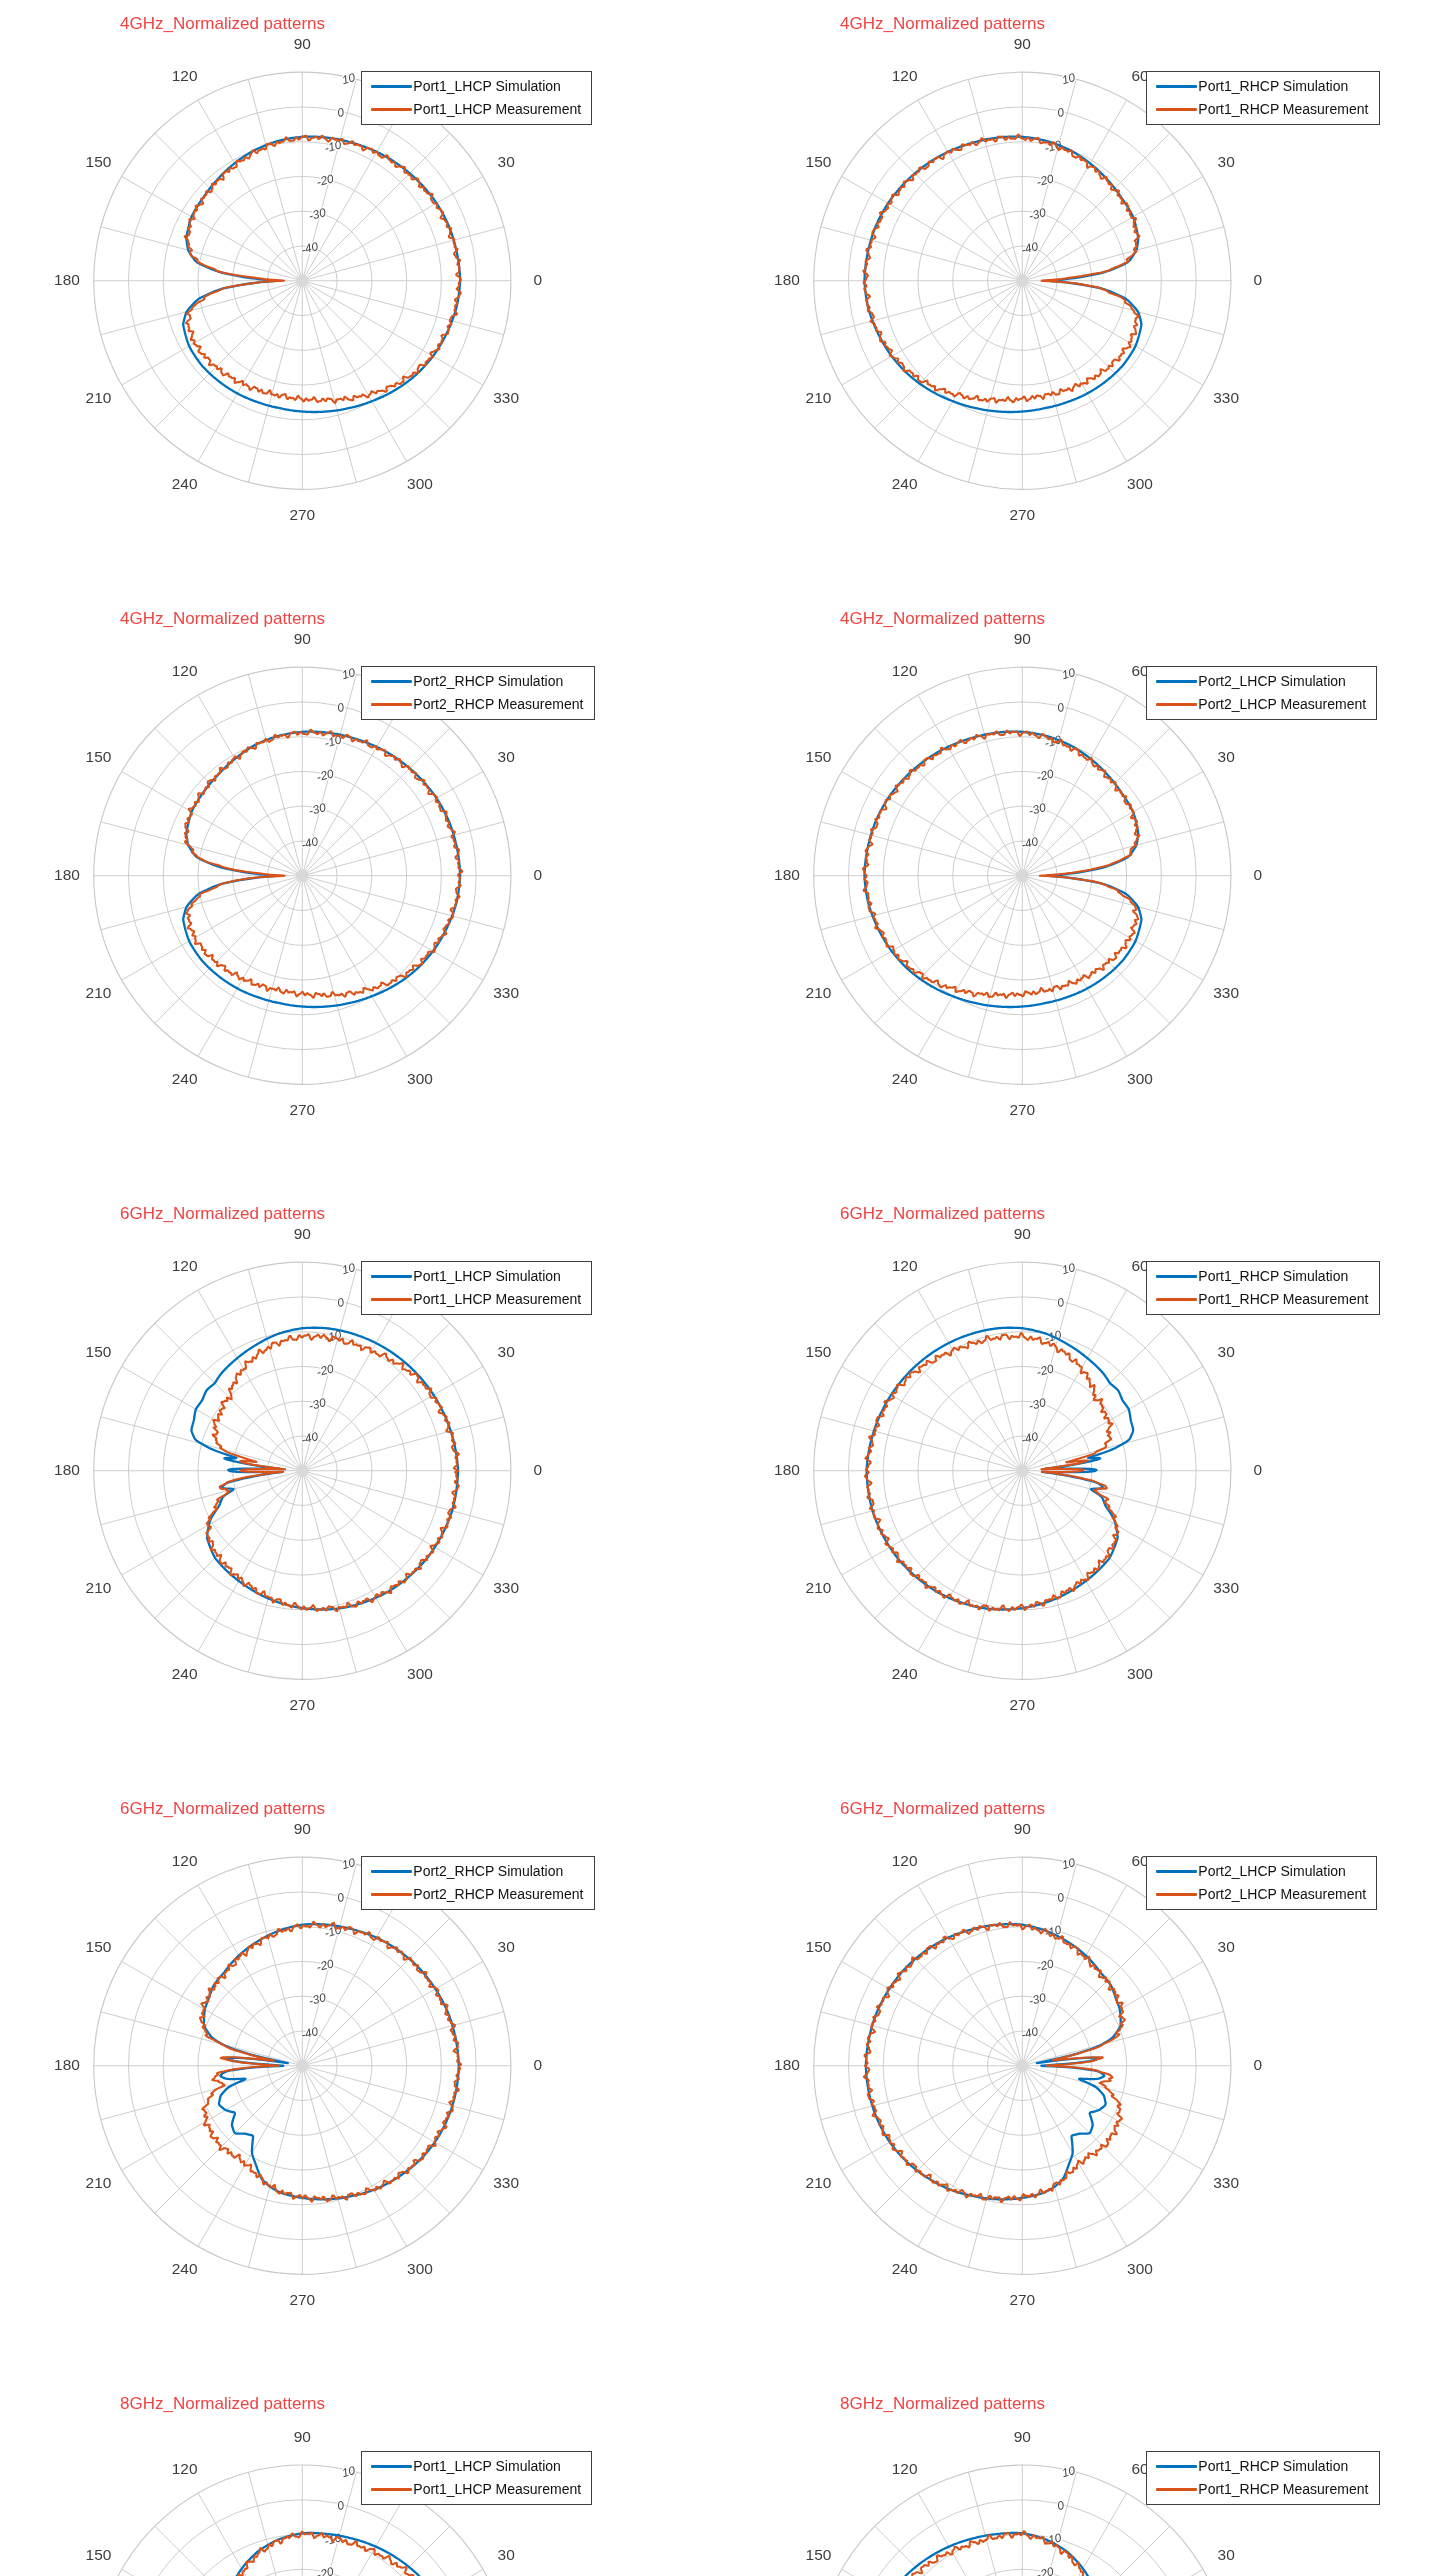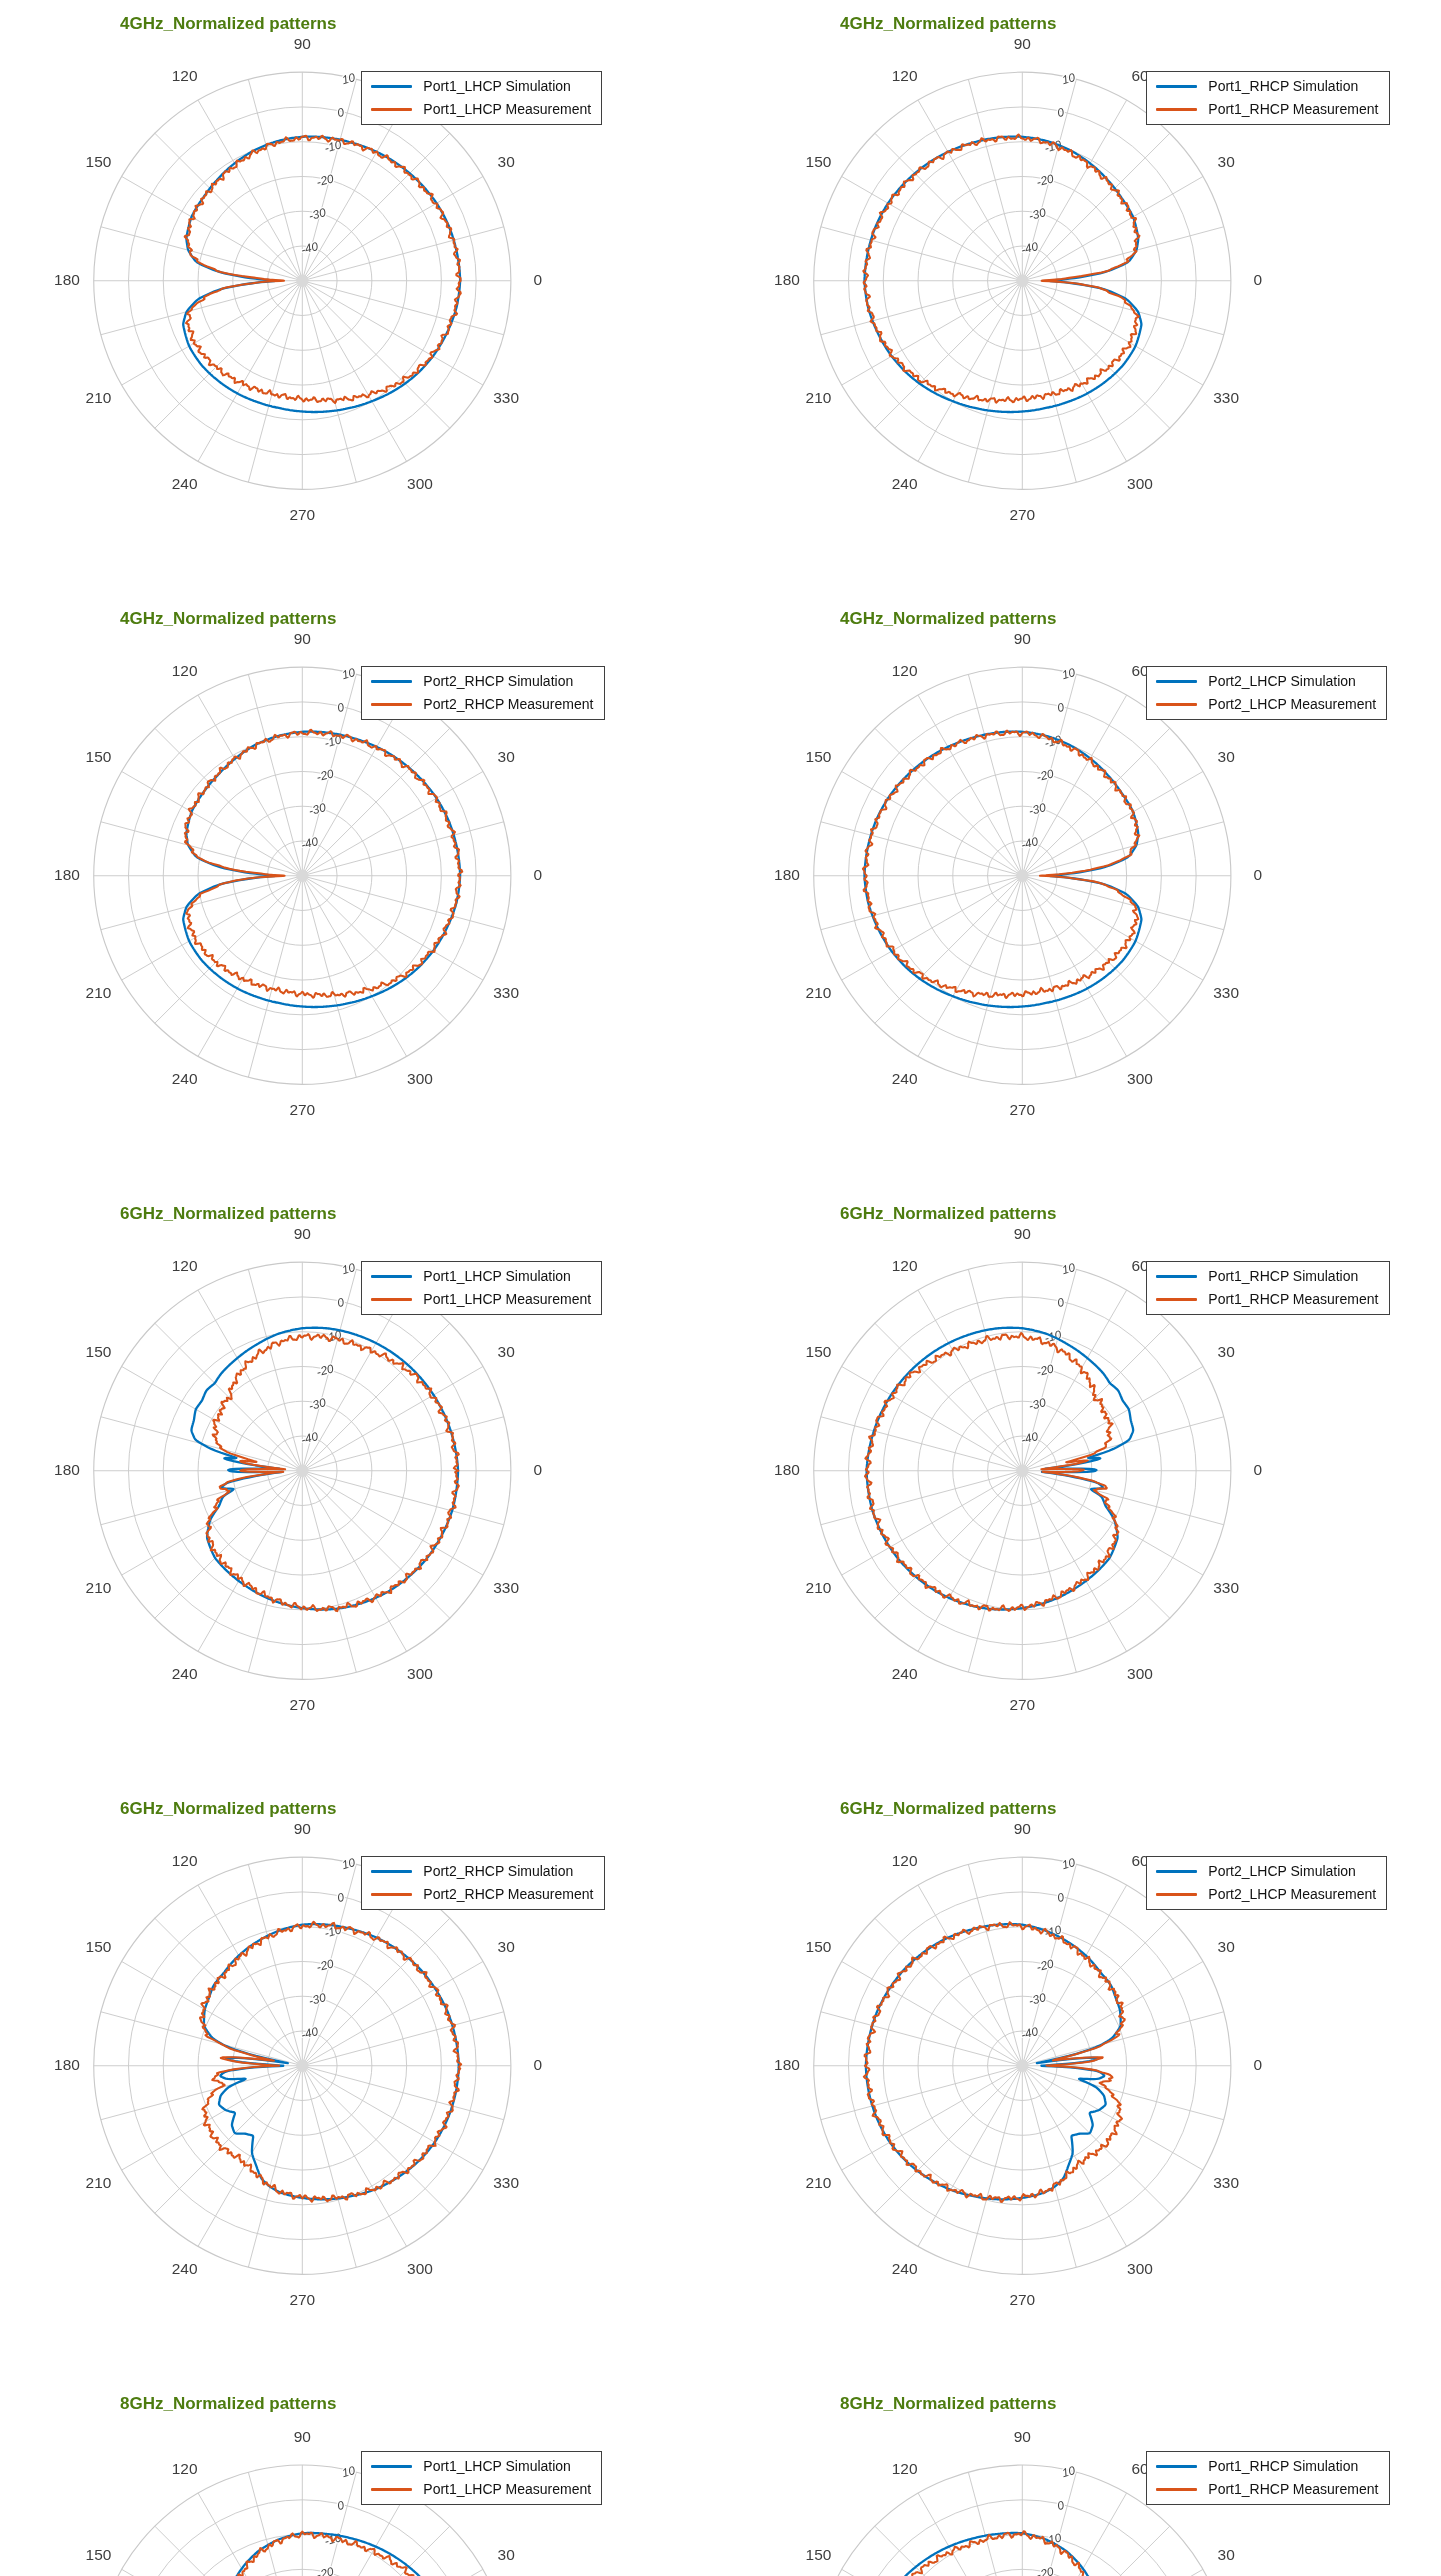--- a/index.html
+++ b/index.html
@@ -1,25 +1,25 @@
 <!DOCTYPE html>
 <html style="font-size:8.2px"><head>
 <meta charset="utf-8">
 <style>
   html,body{margin:0;padding:0;background:#ffffff;}
   body{width:1441px;height:2914px;overflow:hidden;position:relative;
        font-family:"Liberation Sans", sans-serif;}
   .cell{position:absolute;width:720px;height:595px;}
-  .title{position:absolute;left:120px;top:14.4px;font-size:17px;font-weight:bold;
-         color:#4d7c0f;letter-spacing:0px;white-space:nowrap;}
+  .title{position:absolute;left:120px;top:14.4px;font-size:17px;font-weight:normal;
+         color:#ef4444;letter-spacing:0px;white-space:nowrap;}
   .chart{position:absolute;left:0;top:0;overflow:visible;}
   .legend{position:absolute;top:71px;background:#ffffff;border:1.5px solid #3f3f3f;
           padding:6.2px 10.3px 6.2px 9.3px;display:flex;flex-direction:column;gap:7.2px;
           white-space:nowrap;box-sizing:border-box;}
-  .legend-row{display:flex;align-items:center;gap:11px;}
+  .legend-row{display:flex;align-items:center;gap:1px;}
   .swatch{display:inline-block;width:41px;height:3.1px;border-radius:1px;flex:0 0 auto;}
   .legend-label{font-size:14px;color:#111111;}
 </style>
 </head>
 <body>
 
 <div class="cell" style="left: 0px; top: 0px;">
     <svg class="chart" width="720" height="595" viewBox="0 0 1398 1155">
       <line x1="587" y1="545" x2="992" y2="545" stroke="#c9c9c9" stroke-width="1.8"></line>
       <line x1="587" y1="545" x2="978.1999596470727" y2="440.1782867334791" stroke="#c9c9c9" stroke-width="1.8"></line>

